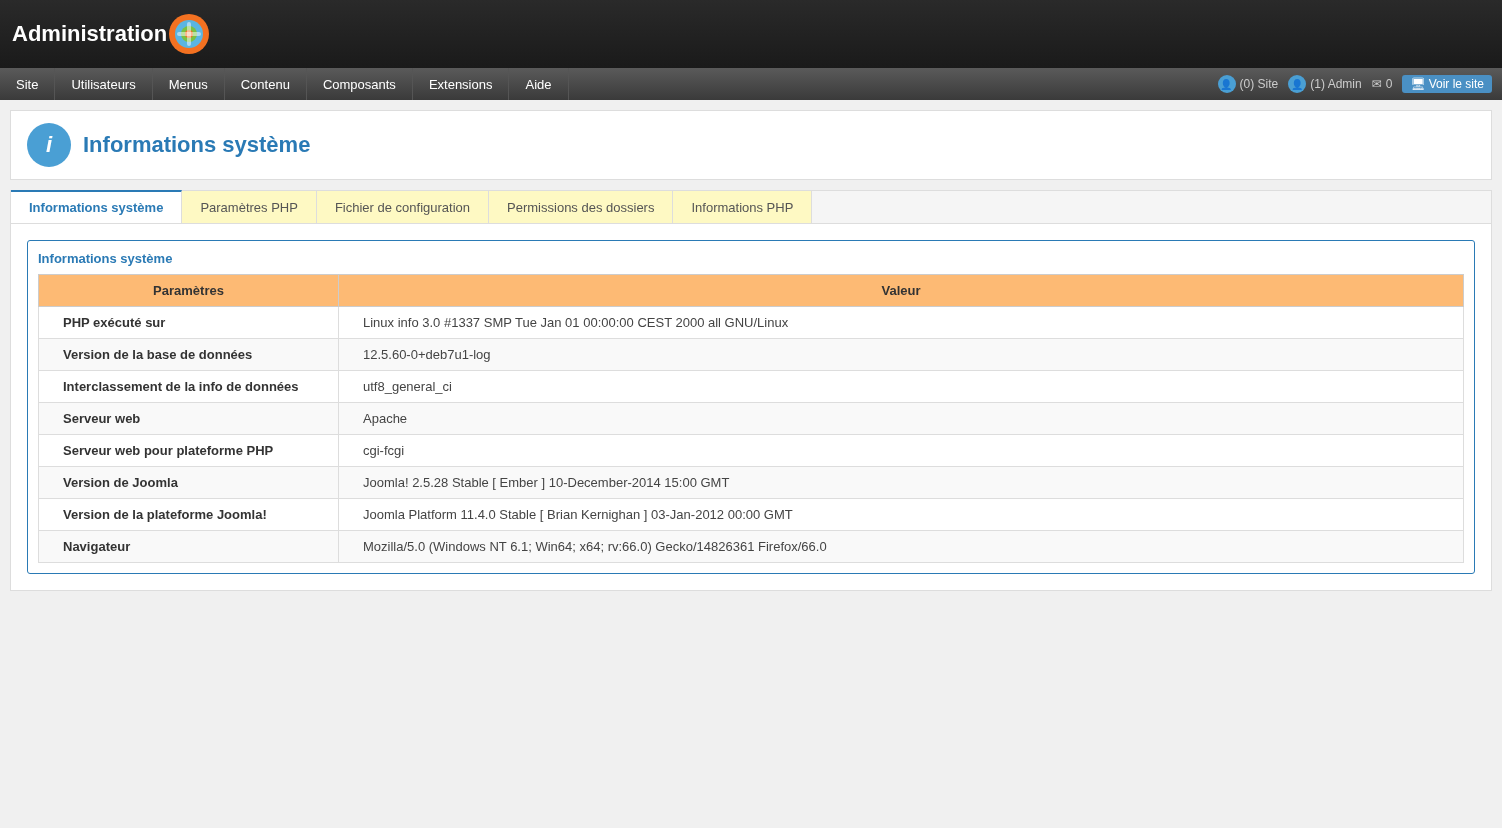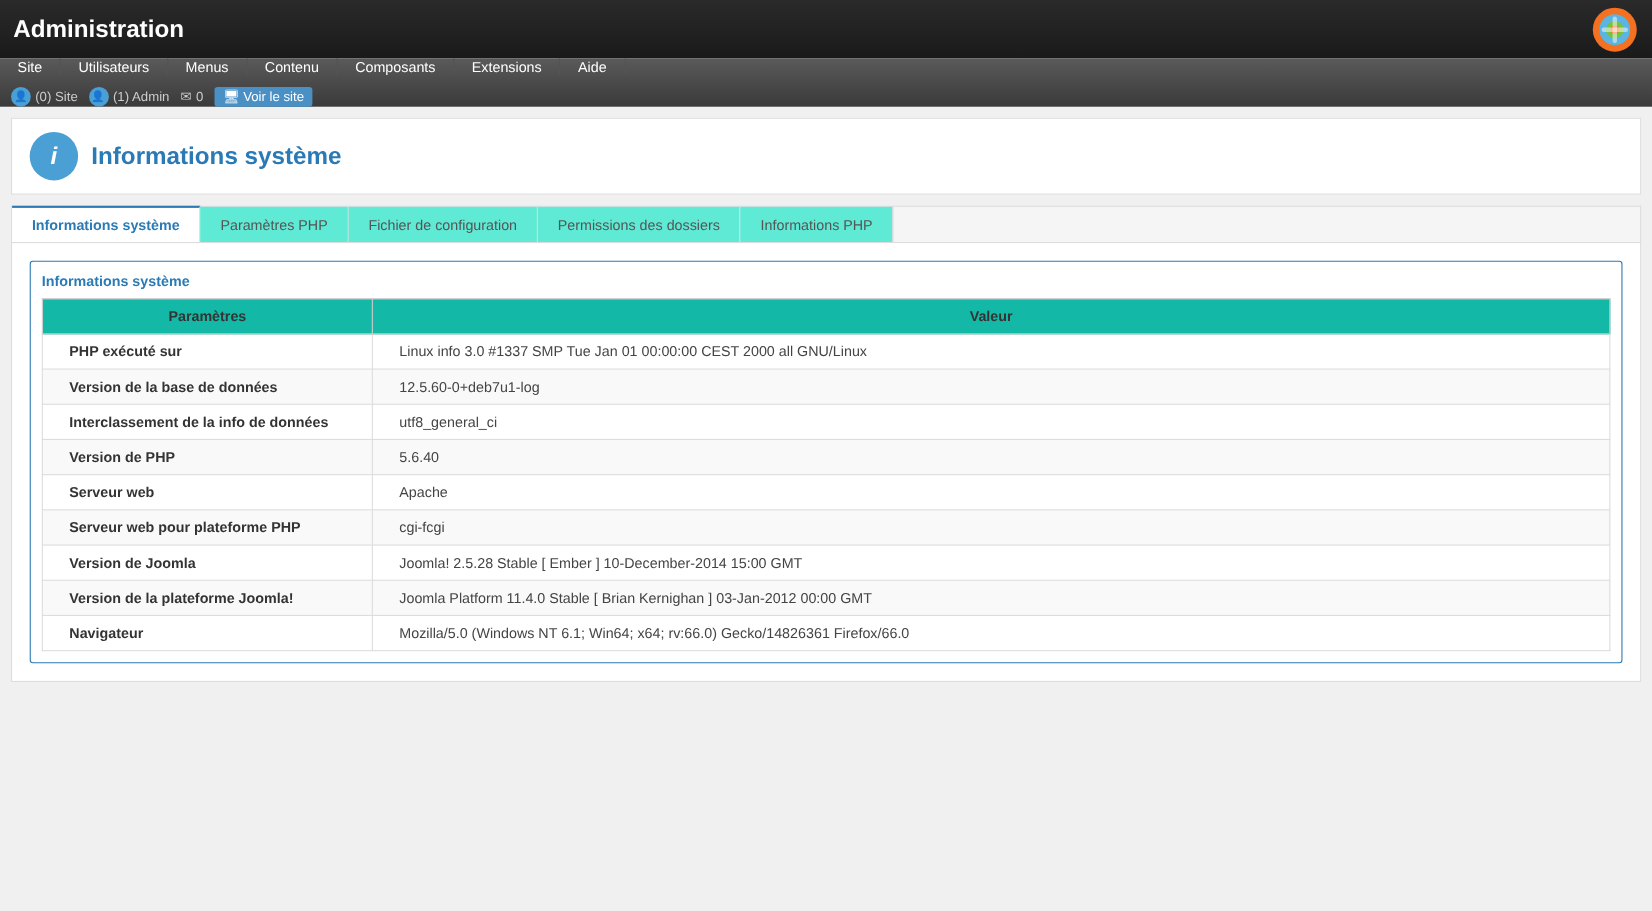--- a/index.html
+++ b/index.html
@@ -1,48 +1,46 @@
 <!DOCTYPE html>
 <html><head>
   <meta charset="utf-8">
   <style>
     * { margin: 0; padding: 0; box-sizing: border-box; }
     body { font-family: Arial, sans-serif; font-size: 13px; background: #f0f0f0; color: #333; }
 
     
     #header {
       background: linear-gradient(to bottom, #2a2a2a, #1a1a1a);
-      height: 53px;
-      display: flex;
-      align-items: center;
-      justify-content: space-between;
+      height: 68px;
+      display: flex;
+      align-items: center;
       padding: 0 12px;
     }
     #header-title {
       color: #fff;
       font-size: 22px;
       font-weight: bold;
     }
     #header-logo {
       display: flex;
       align-items: center;
     }
     .joomla-logo {
       width: 44px;
       height: 44px;
     }
 
     
     #navbar {
       background: linear-gradient(to bottom, #5a5a5a, #3a3a3a);
-      height: 44px;
+      height: 32px;
       display: flex;
       align-items: stretch;
       justify-content: space-between;
-      flex-direction: column;
     }
     #navbar-left {
       display: flex;
       align-items: stretch;
     }
     .nav-item {
       color: #fff;
       padding: 0 16px;
       display: flex;
       align-items: center;
@@ -132,21 +130,21 @@
       margin-bottom: 0;
     }
     .tab-item {
       padding: 8px 18px;
       cursor: pointer;
       border-right: 1px solid #ddd;
       font-size: 13px;
       color: #555;
       display: flex;
       align-items: center;
-      background: #5eead4;
+      background: #fef9c3;
     }
     .tab-item.active {
       background: #fff;
       color: #2a7ab5;
       font-weight: bold;
       border-top: 2px solid #2a7ab5;
       margin-top: -1px;
     }
 
     
@@ -156,21 +154,21 @@
       padding: 16px;
     }
 
     
     .info-table {
       width: 100%;
       border-collapse: collapse;
       font-size: 13px;
     }
     .info-table th {
-      background: #14b8a6;
+      background: #fdba74;
       padding: 8px 12px;
       text-align: center;
       font-weight: bold;
       border: 1px solid #ccc;
       color: #333;
     }
     .info-table td {
       padding: 8px 24px;
       border: 1px solid #ddd;
       vertical-align: top;
@@ -283,24 +281,20 @@
             </tr>
             <tr>
               <td>Version de la base de données</td>
               <td>12.5.60-0+deb7u1-log</td>
             </tr>
             <tr>
               <td>Interclassement de la info de données</td>
               <td>utf8_general_ci</td>
             </tr>
             <tr>
-              <td>Version de PHP</td>
-              <td>5.6.40</td>
-            </tr>
-            <tr>
               <td>Serveur web</td>
               <td>Apache</td>
             </tr>
             <tr>
               <td>Serveur web pour plateforme PHP</td>
               <td>cgi-fcgi</td>
             </tr>
             <tr>
               <td>Version de Joomla</td>
               <td>Joomla! 2.5.28 Stable [ Ember ] 10-December-2014 15:00 GMT</td>

